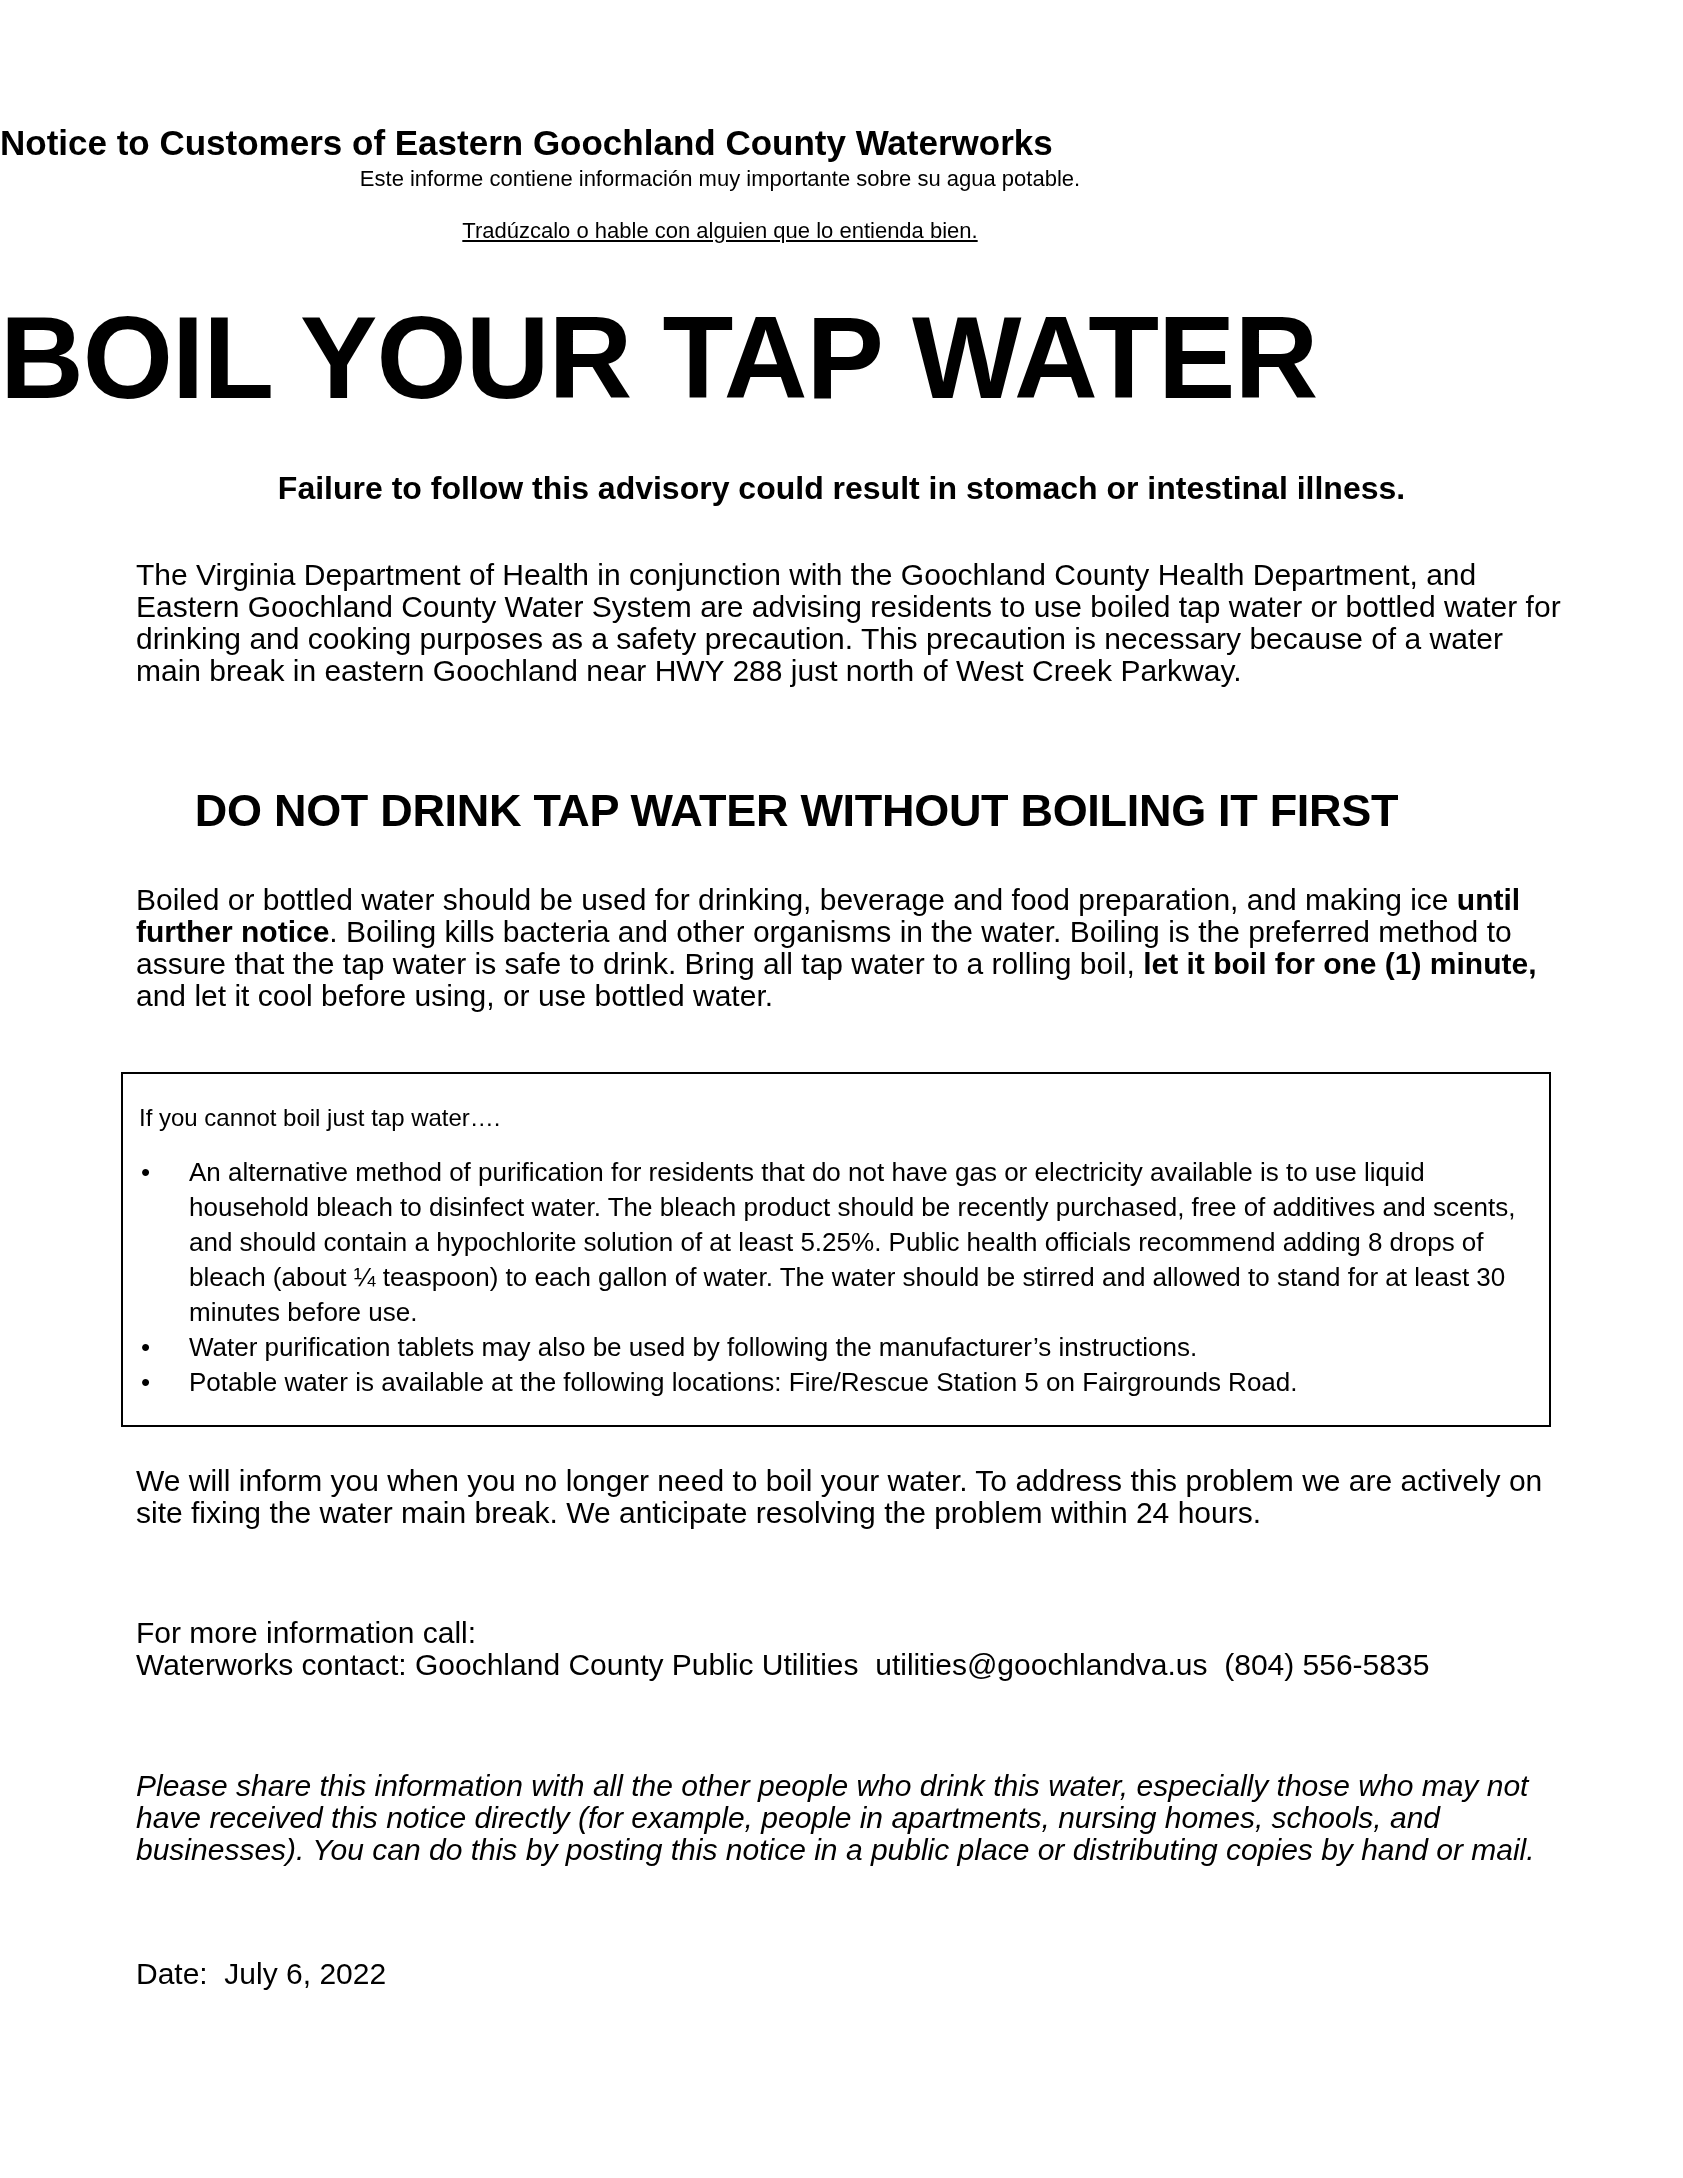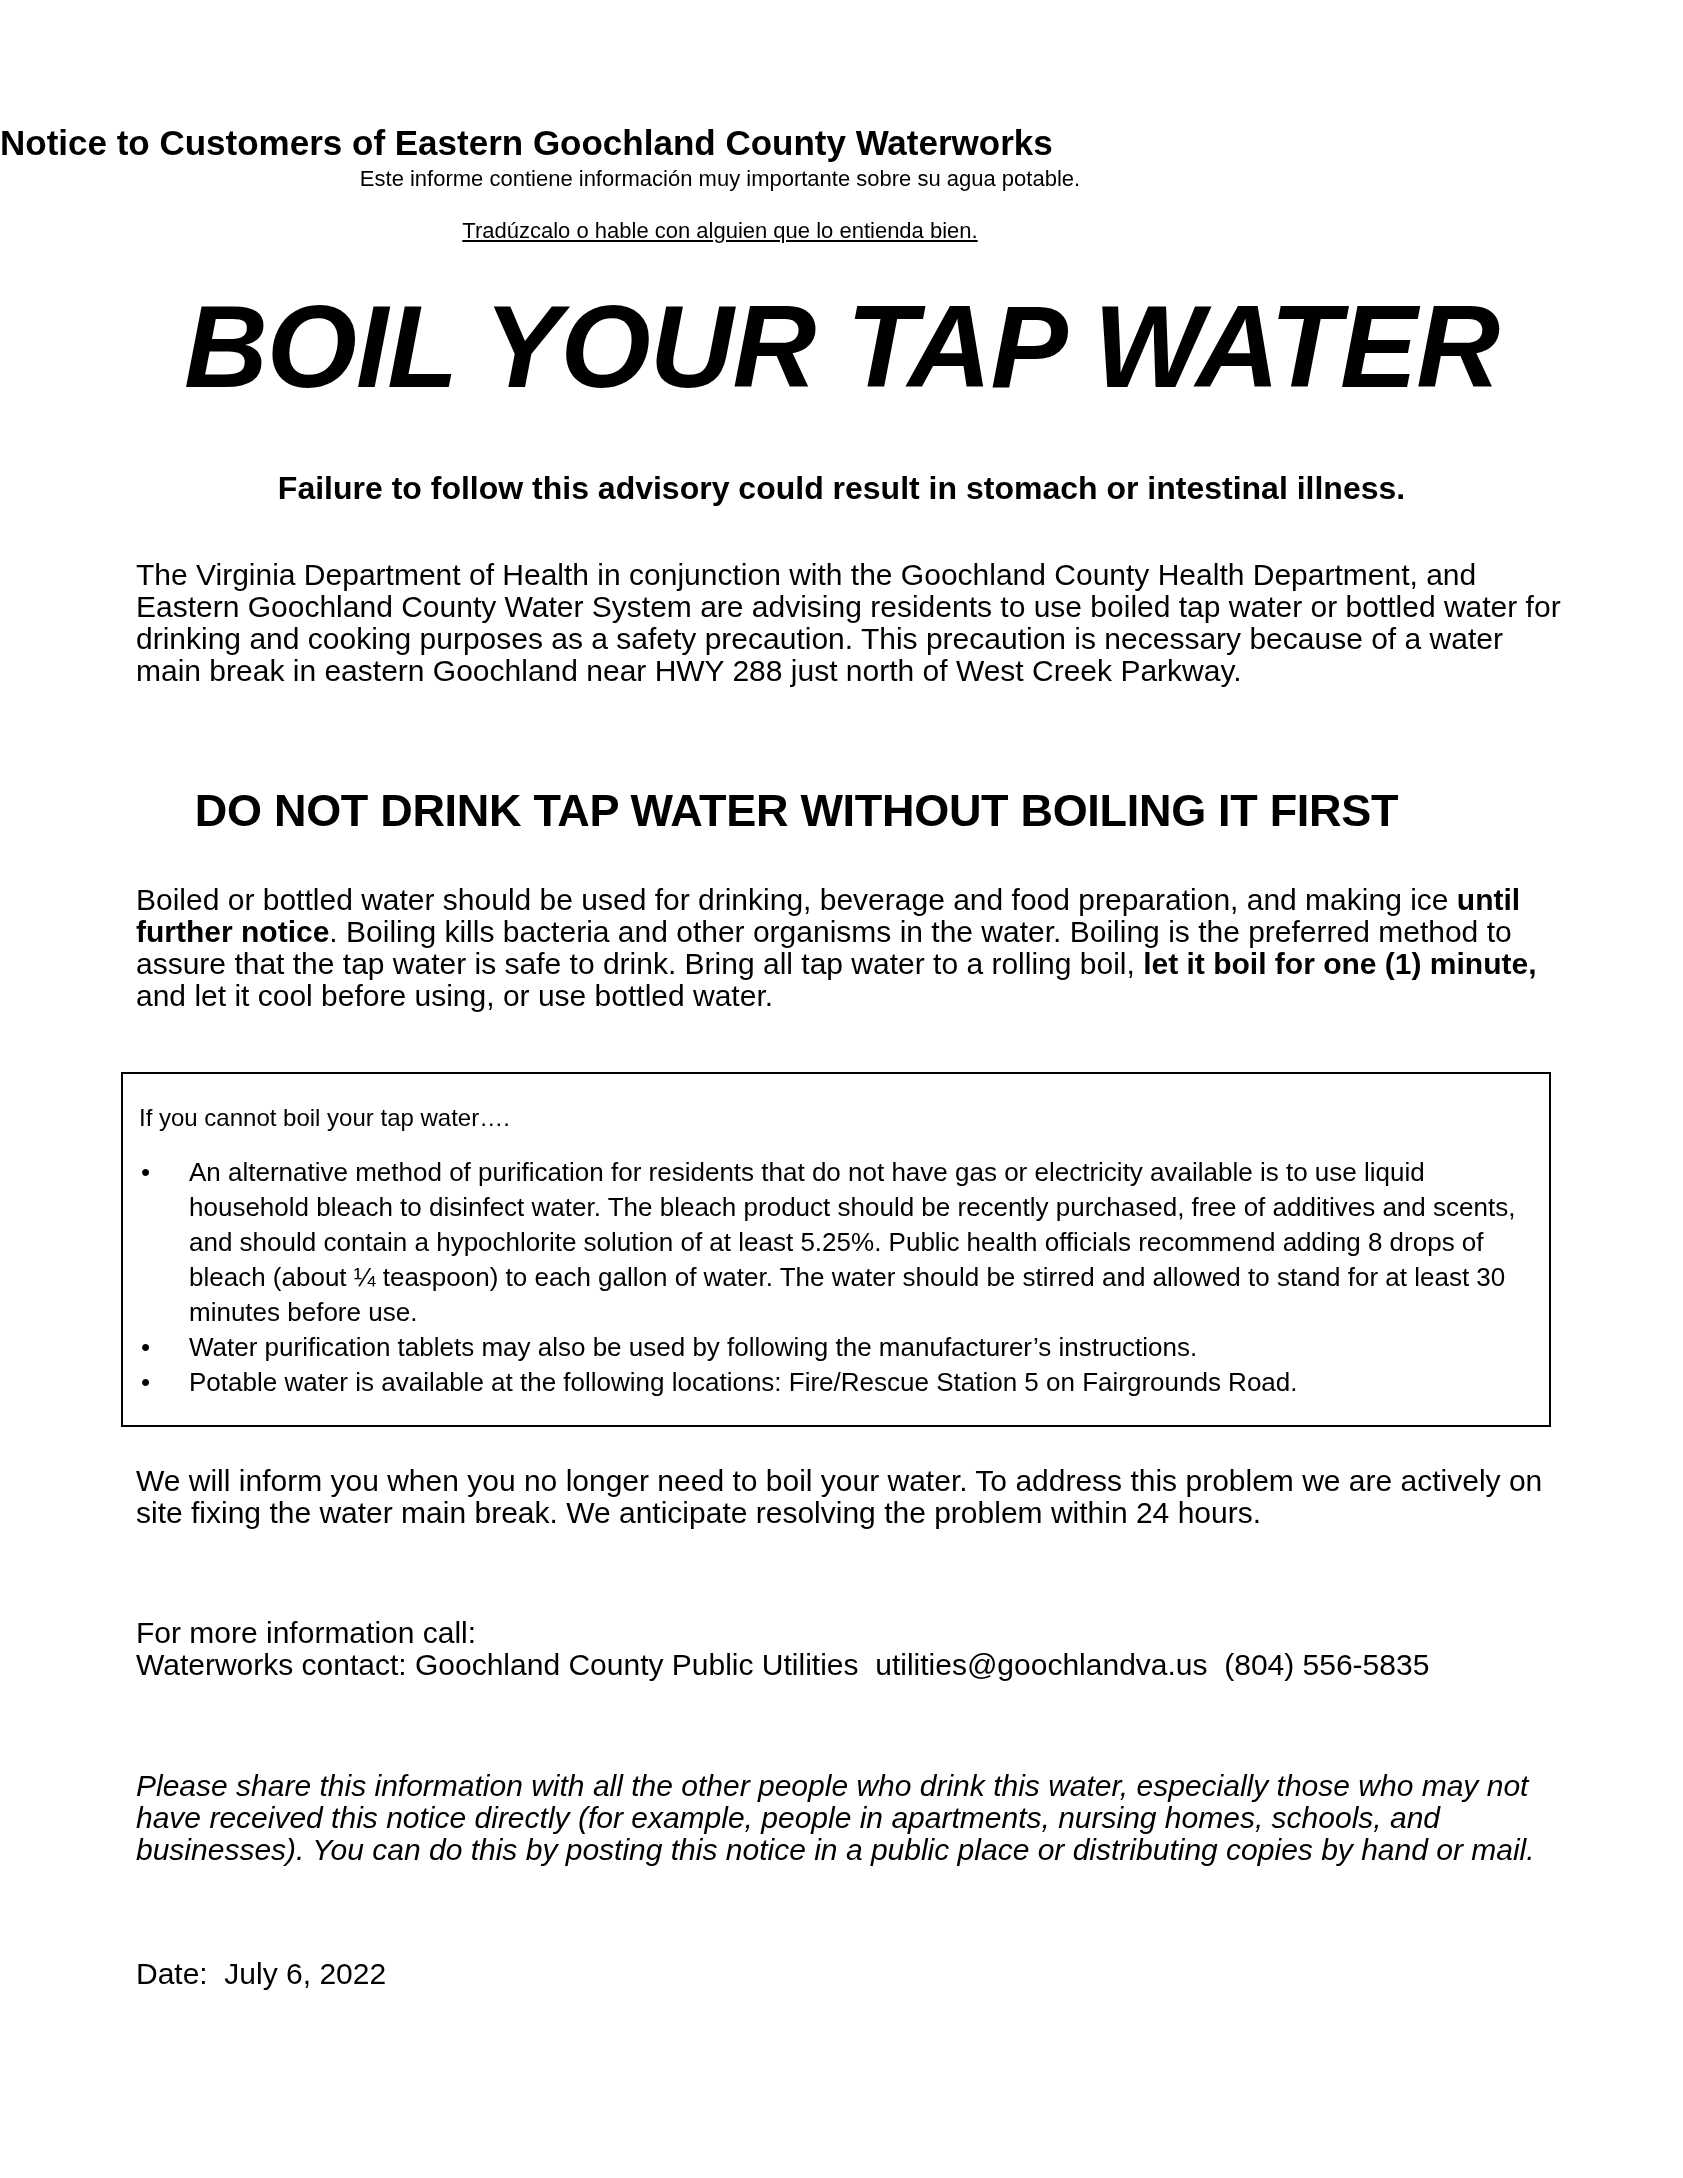--- a/index.html
+++ b/index.html
@@ -2,21 +2,21 @@
 <html><head>
 <meta charset="utf-8">
 <style>
   html, body { margin: 0; padding: 0; background: #ffffff; }
   body { width: 1683px; height: 2178px; position: relative; color: #000; font-family: "Liberation Sans", sans-serif; overflow: hidden; }
   .page { position: absolute; left: 0; top: 0; width: 1683px; height: 2178px; }
   .header-title { position: absolute; left: 0; width: 1625px; top: 123px; font-size: 35px; font-weight: bold; text-align: left; letter-spacing: 0px; }
   .header-sub { position: absolute; left: 0; width: 1440px; font-size: 22px; text-align: center; }
   .sub1 { top: 166px; }
   .sub2 { top: 218px; text-decoration: underline; }
-  .headline { position: absolute; left: 0; width: 1683px; top: 289px; font-size: 116px; font-weight: bold; text-align: center; line-height: 1; letter-spacing: -1px; font-style: italic; }
+  .headline { position: absolute; left: 0; width: 1683px; top: 300px; font-size: 116px; font-weight: bold; line-height: 1; letter-spacing: -1px; }
   .warning { position: absolute; left: 0; width: 1683px; top: 470px; font-size: 32px; font-weight: bold; text-align: center; }
   .para { position: absolute; left: 136px; width: 1426px; font-size: 30px; line-height: 32px; }
   .p1 { top: 559px; }
   .section-heading { position: absolute; left: 0; width: 1593px; top: 785px; font-size: 45px; font-weight: bold; text-align: center; letter-spacing: -0.3px; }
   .p2 { top: 884px; }
   .box { position: absolute; left: 121px; top: 1072px; width: 1426px; height: 351px; border: 2.5px solid #000; }
   .box-intro { position: absolute; left: 16px; top: 30px; font-size: 24px; }
   .box-list { position: absolute; left: 16px; top: 81px; width: 1396px; margin: 0; padding: 0; list-style: none; font-size: 26px; line-height: 35px; }
   .box-list li { position: relative; padding-left: 50px; }
   .bullet { position: absolute; left: 2px; top: 0; }
@@ -39,21 +39,21 @@
 
   <div class="warning">Failure to follow this advisory could result in stomach or intestinal illness.</div>
 
   <div class="para p1">The Virginia Department of Health in conjunction with the Goochland County Health Department, and Eastern Goochland County Water System are advising residents to use boiled tap water or bottled water for drinking and cooking purposes as a safety precaution.  This precaution is necessary because of a water main break in eastern Goochland near HWY 288 just north of West Creek Parkway.</div>
 
   <div class="section-heading">DO NOT DRINK TAP WATER WITHOUT BOILING IT FIRST</div>
 
   <div class="para p2"><span>Boiled or bottled water should be used for drinking, beverage and food preparation, and making ice </span><b>until further notice</b><span>.  Boiling kills bacteria and other organisms in the water.  Boiling is the preferred method to assure that the tap water is safe to drink.  Bring all tap water to a rolling boil, </span><b>let it boil for one (1) minute,</b><span> and let it cool before using, or use bottled water.</span></div>
 
   <div class="box">
-    <div class="box-intro">If you cannot boil your tap water….</div>
+    <div class="box-intro">If you cannot boil just tap water….</div>
     <ul class="box-list">
       <li><span class="bullet">•</span><span>An alternative method of purification for residents that do not have gas or electricity available is to use liquid household bleach to disinfect water.  The bleach product should be recently purchased, free of additives and scents, and should contain a hypochlorite solution of at least 5.25%.  Public health officials recommend adding 8 drops of bleach (about ¼ teaspoon) to each gallon of water.  The water should be stirred and allowed to stand for at least 30 minutes before use.</span></li>
       <li><span class="bullet">•</span><span>Water purification tablets may also be used by following the manufacturer’s instructions.</span></li>
       <li><span class="bullet">•</span><span>Potable water is available at the following locations:  Fire/Rescue Station 5 on Fairgrounds Road.</span></li>
     </ul>
   </div>
 
   <div class="para p3">We will inform you when you no longer need to boil your water.  To address this problem we are actively on site fixing the water main break.  We anticipate resolving the problem within 24 hours.</div>
 
   <div class="para p4">

